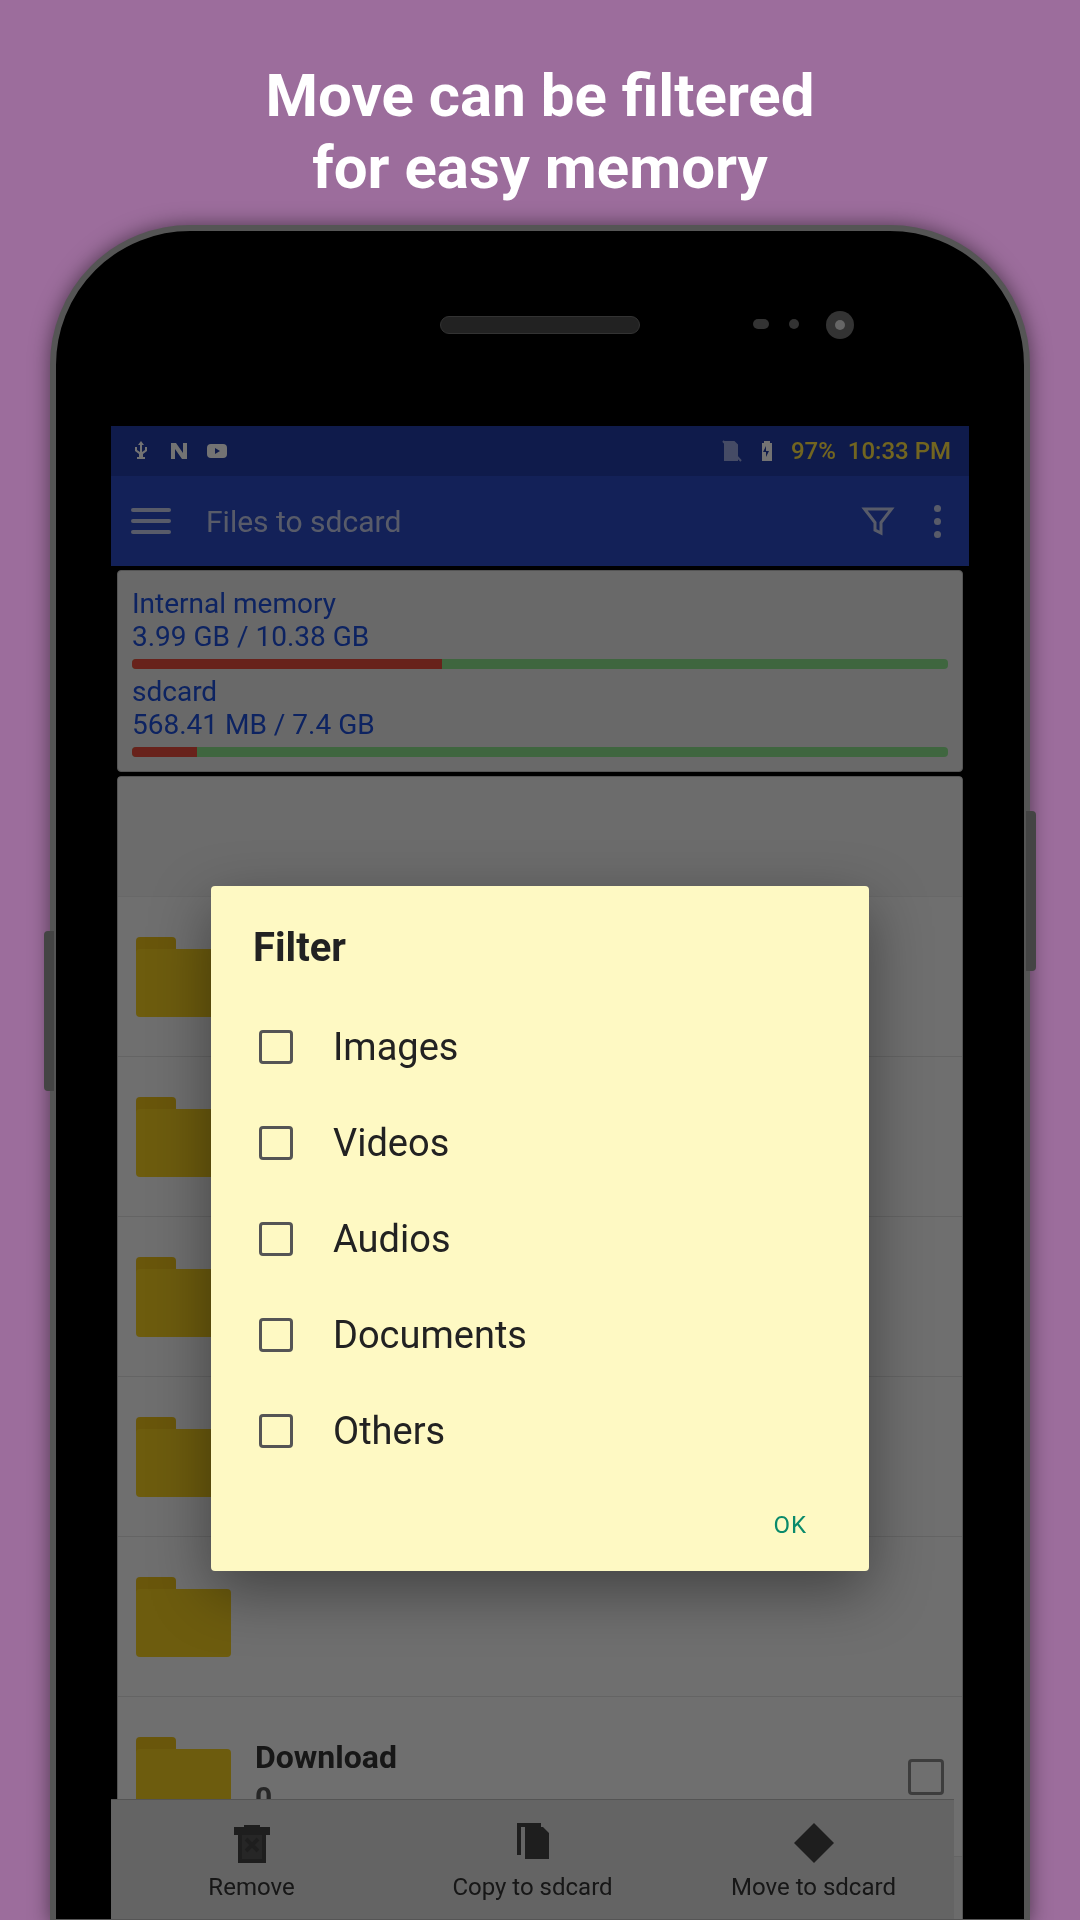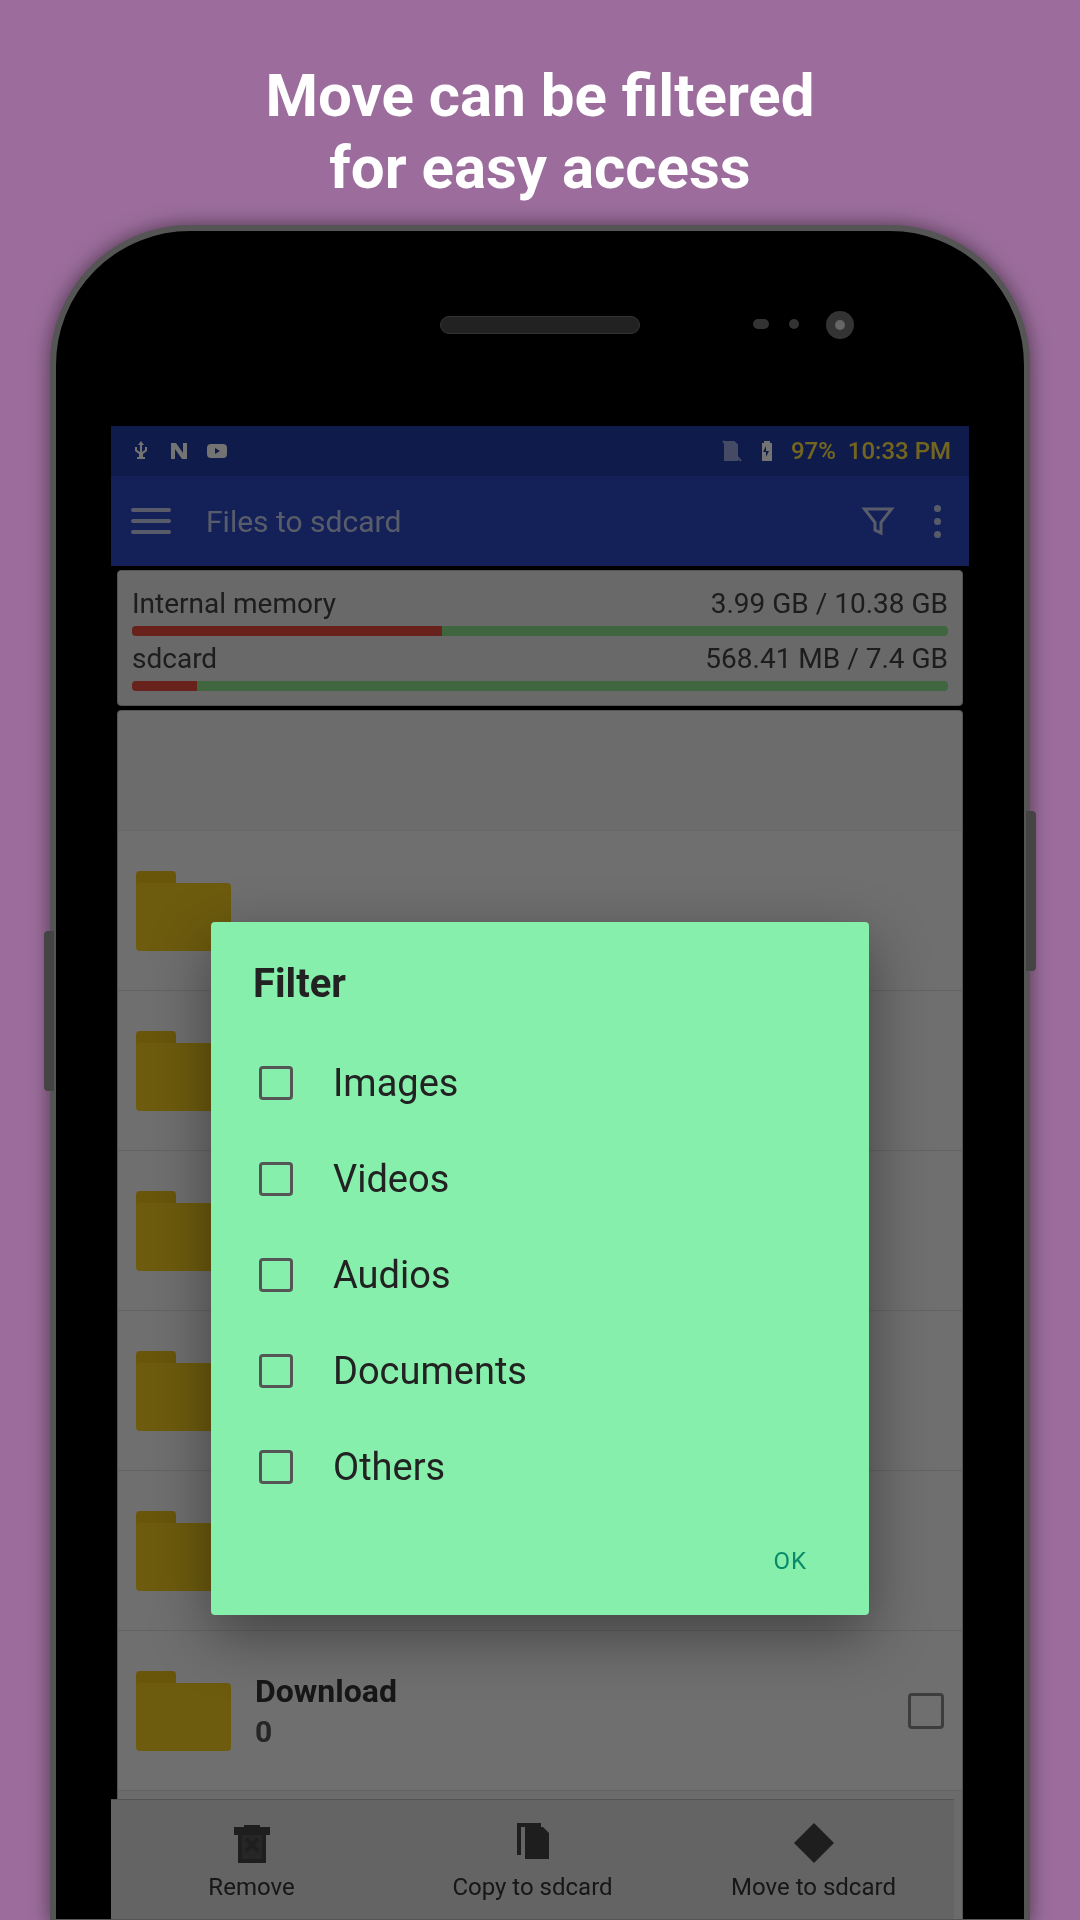--- a/index.html
+++ b/index.html
@@ -28,51 +28,51 @@
 
 .app-bar { height: 90px; background: #2a4bc4; display: flex; align-items: center; padding: 0 20px; color: #c4cbe8; }
 .hamburger { width: 40px; height: 40px; display:flex; flex-direction:column; justify-content:center; gap:7px; margin-right: 35px; }
 .hamburger span { height: 4px; background: #c4cbe8; border-radius: 2px; }
 .app-title { font-size: 30px; font-weight: 400; flex: 1; color: #c4cbe8; }
 .funnel { margin-right: 30px; }
 .dots { display: flex; flex-direction: column; gap: 6px; padding: 0 8px; }
 .dots span { width: 7px; height: 7px; background: #c4cbe8; border-radius: 50%; }
 
 .storage-panel { background: #e8e8e8; border: 1px solid #bbb; border-radius: 4px; margin: 4px 6px; padding: 10px 14px 14px; }
-.storage-row { display: flex; justify-content: space-between; font-size: 28px; color: #404040; margin-top: 6px; }
+.storage-row { display: flex; justify-content: space-between; font-size: 28px; color: #1d4ed8; margin-top: 6px; flex-direction: column; }
 .progress { height: 10px; background: #8de28d; border-radius: 4px; margin-top: 6px; position: relative; overflow: hidden; }
 .progress .fill { position: absolute; left:0; top:0; bottom:0; background: #e74c3c; }
 
 .content { position: relative; flex: 1; background: #eee; border: 1px solid #bbb; margin: 2px 6px; border-radius: 4px; height: 1230px; }
 .folder-row { display: flex; align-items: center; padding: 12px 18px; border-bottom: 1px solid #ddd; background: #f5f5f5; height: 160px; }
 .folder-icon { width: 95px; height: 80px; margin-right: 24px; position: relative; }
 .folder-icon::before { content:""; position:absolute; top:0; left:0; width:40px; height:16px; background:#e8bf1a; border-radius:4px 4px 0 0; }
 .folder-icon::after { content:""; position:absolute; top:12px; left:0; right:0; bottom:0; background:#f2cc1f; border-radius:4px; }
 .folder-text { flex: 1; font-size: 32px; color: #333; font-weight: bold; }
 .folder-sub { font-size: 30px; color: #555; margin-top: 4px; }
 .folder-check { width: 36px; height: 36px; border: 3px solid #888; border-radius: 4px; }
 
 .bottom-bar { display: flex; background: #ddd; height: 120px; position: absolute; bottom: 0; left:0; right:15px; border-top: 1px solid #bbb; }
 .bottom-btn { flex:1; display:flex; flex-direction:column; align-items:center; justify-content:center; gap:6px; color:#333; font-size:24px; }
 .bottom-btn svg { width: 48px; height: 48px; fill: #444; }
 
-.dialog { position: absolute; z-index: 10; left: 100px; right: 100px; top: 460px; background: #86efac; border-radius: 4px; padding: 38px 42px 28px; box-shadow: 0 20px 60px rgba(0,0,0,0.4); margin-top: 36px; }
+.dialog { position: absolute; z-index: 10; left: 100px; right: 100px; top: 460px; background: #fef9c3; border-radius: 4px; padding: 38px 42px 20px; box-shadow: 0 20px 60px rgba(0,0,0,0.4); }
 .dialog-title { font-size: 40px; font-weight: 700; color: #222; margin-bottom: 28px; }
 .filter-row { display: flex; align-items: center; padding: 26px 0; gap: 40px; }
 .filter-check { width: 34px; height: 34px; border: 3px solid #555; border-radius: 4px; margin-left: 6px; }
 .filter-label { font-size: 38px; color: #222; }
 .dialog-actions { text-align: right; margin-top: 20px; }
 .ok-btn { color: #0a8a6b; font-size: 24px; font-weight: 400; background: none; border: none; padding: 12px 20px; letter-spacing: 1px; }
 </style>
 </head>
 <body>
 
 <div class="promo-title">
   <span>Move can be filtered</span><br>
-  <span>for easy access</span>
+  <span>for easy memory</span>
 </div>
 
 <div class="phone-frame">
   <div class="speaker"></div>
   <div class="sensor1"></div>
   <div class="sensor2"></div>
   <div class="camera"></div>
 
   <div class="screen">
     <div class="app-wrap">

